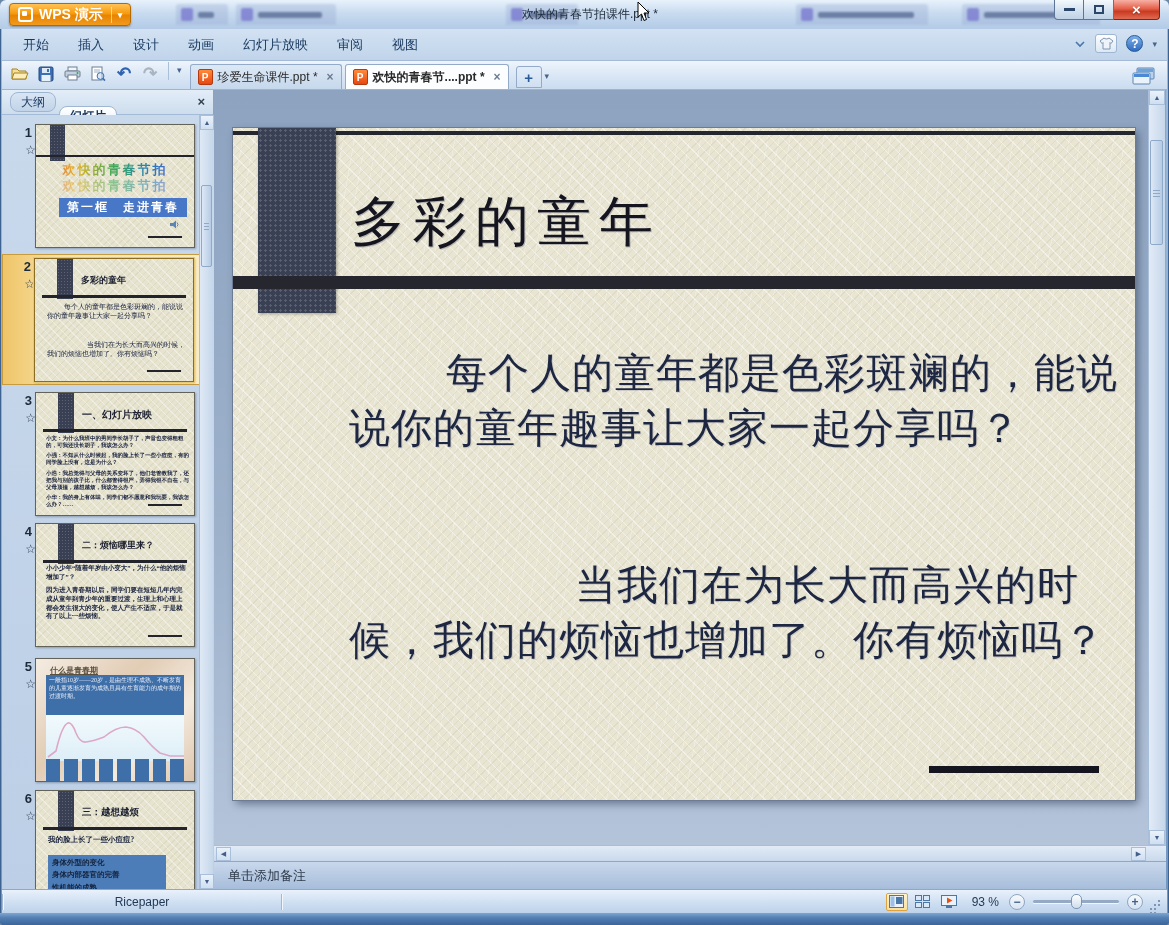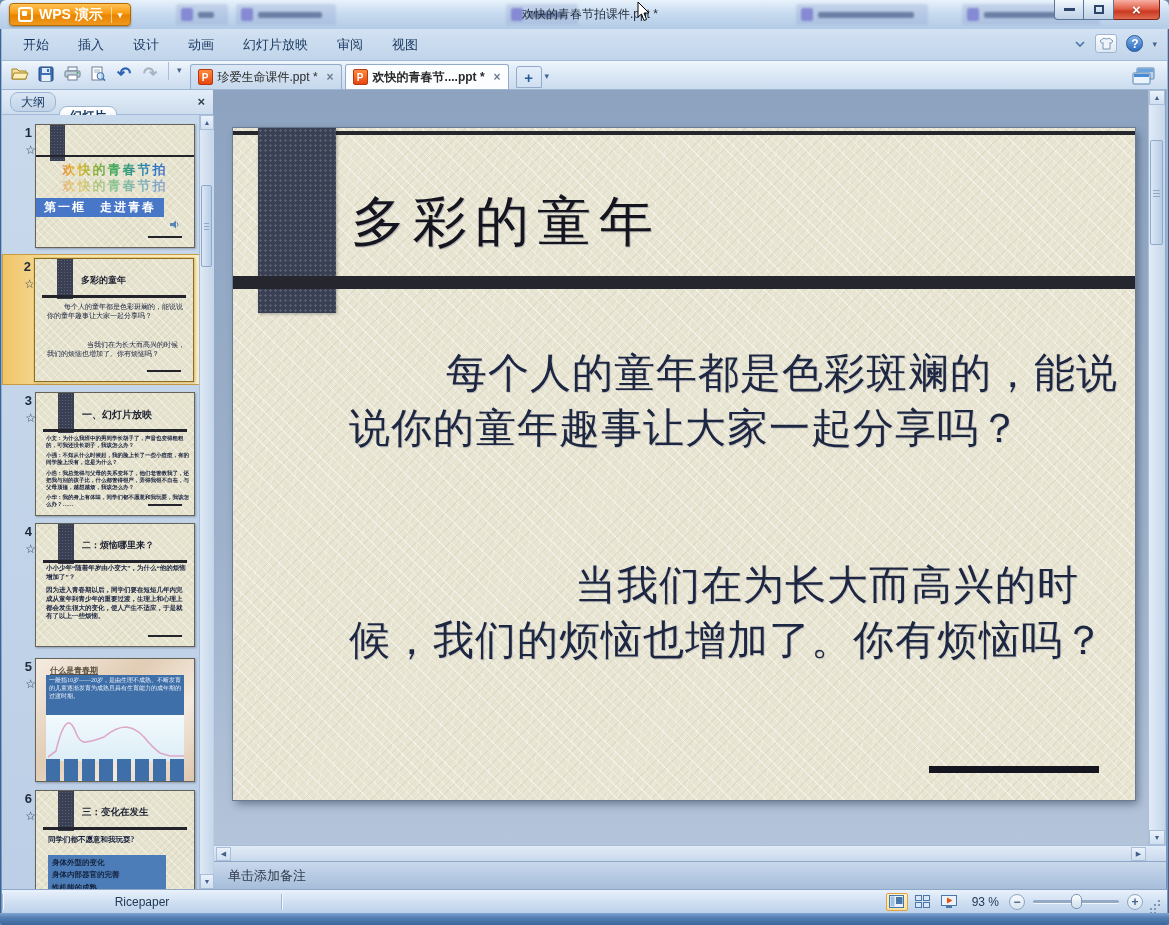--- a/index.html
+++ b/index.html
@@ -108,21 +108,21 @@
   .mini p { color:#18213d; }
 
   
   .m1 .nbar { left:14px; top:0; width:15px; height:36px; }
   .m1 .hr { left:0; right:0; top:30px; height:2px; }
   .wordart { position:absolute; left:0; right:0; top:36px; text-align:center; font-size:13px; font-weight:bold;
     letter-spacing:2px; color:#b048c8;
     background:linear-gradient(90deg,#d43a8a,#e8b520,#3aa85a,#2878c8,#9048c8);
     -webkit-background-clip:text; background-clip:text; -webkit-text-fill-color:transparent; }
   .wordart.refl { top:52px; opacity:.55; filter:blur(.4px); }
-  .banner-wrap { position:absolute; left:0; right:0; top:72px; }
+  .banner-wrap { position:absolute; left:16px; right:0; top:72px; text-align:center; }
   .banner { display:inline-block; background:#4877c8; color:#fff; font-size:12px; font-weight:bold;
     padding:1px 8px; letter-spacing:2px; }
   .spk { position:absolute; right:14px; bottom:18px; }
 
   
   .mstd .nbar { left:22px; top:0; width:16px; height:40px; }
   .mstd .hr { left:7px; right:7px; top:36px; height:3px; }
   .mstd .t { left:46px; top:15px; font-size:9px; }
   .m2 p { position:absolute; left:12px; right:5px; font-size:7px; line-height:1.3; }
   .m2 .p1 { top:44px; text-indent:17px; }
@@ -465,22 +465,22 @@
             </div>
           </div>
         </div>
 
         <div class="thumb-item" style="top:672px;">
           <span class="t-num">6</span>
           <span class="t-star">☆</span>
           <div class="mini mstd m6">
             <div class="nbar"></div>
             <div class="hr"></div>
-            <div class="t">三：变化在发生</div>
-            <div class="body">同学们都不愿意和我玩耍?</div>
+            <div class="t">三：越想越烦</div>
+            <div class="body">我的脸上长了一些小痘痘?</div>
             <div class="bluebox">
               <p>身体外型的变化</p>
               <p>身体内部器官的完善</p>
               <p>性机能的成熟</p>
             </div>
           </div>
         </div>
       </div>
 
       <div class="p-scroll">

